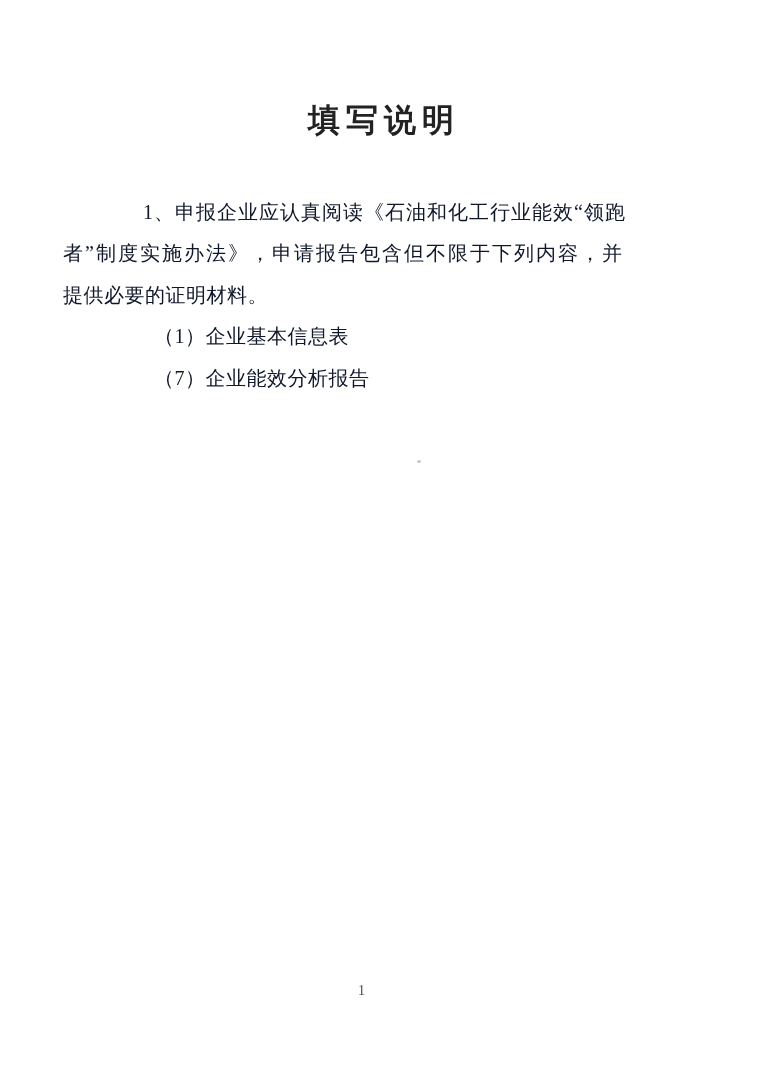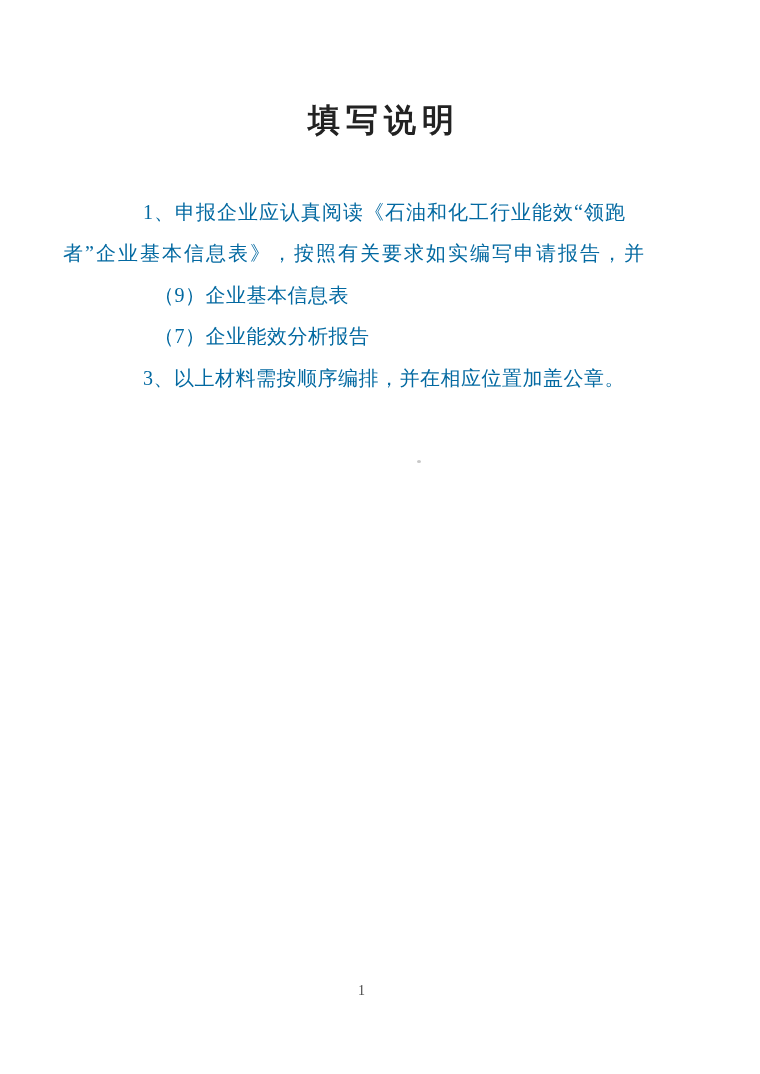--- a/index.html
+++ b/index.html
@@ -29,21 +29,21 @@
     left: 63px;
     top: 192px;
     width: 620px;
   }
   .line {
     font-size: 20px;
     line-height: 41.4px;
     height: 41.4px;
     letter-spacing: 0.5px;
     white-space: pre;
-    color: #0369a1;
+    color: #0f172a;
   }
   
   .ind-num   { padding-left: 80px; }   
   .ind-num2  { padding-left: 84px; }   
   .ind-num3  { padding-left: 80px; }   
   .ind-paren { padding-left: 91px; }   
   .just-wide { letter-spacing: 2px; }  
   .just-mid  { letter-spacing: 1px; }
   .speck {
     position: absolute;
@@ -66,23 +66,23 @@
 </style>
 </head>
 <body>
 
 <div class="page">
 
   <div class="title">填写说明</div>
 
   <div class="body-lines">
     <div class="line ind-num just-mid">1、申报企业应认真阅读《石油和化工行业能效“领跑</div>
-    <div class="line just-wide">者”企业基本信息表》，按照有关要求如实编写申请报告，并</div>
-    <div class="line ind-paren">（9）企业基本信息表</div>
+    <div class="line just-wide">者”制度实施办法》，申请报告包含但不限于下列内容，并</div>
+    <div class="line">提供必要的证明材料。</div>
+    <div class="line ind-paren">（1）企业基本信息表</div>
     <div class="line ind-paren">（7）企业能效分析报告</div>
-    <div class="line ind-num3">3、以上材料需按顺序编排，并在相应位置加盖公章。</div>
   </div>
 
   <div class="speck"></div>
 
   <div class="page-number">1</div>
 
 </div>
 
 </body></html>

